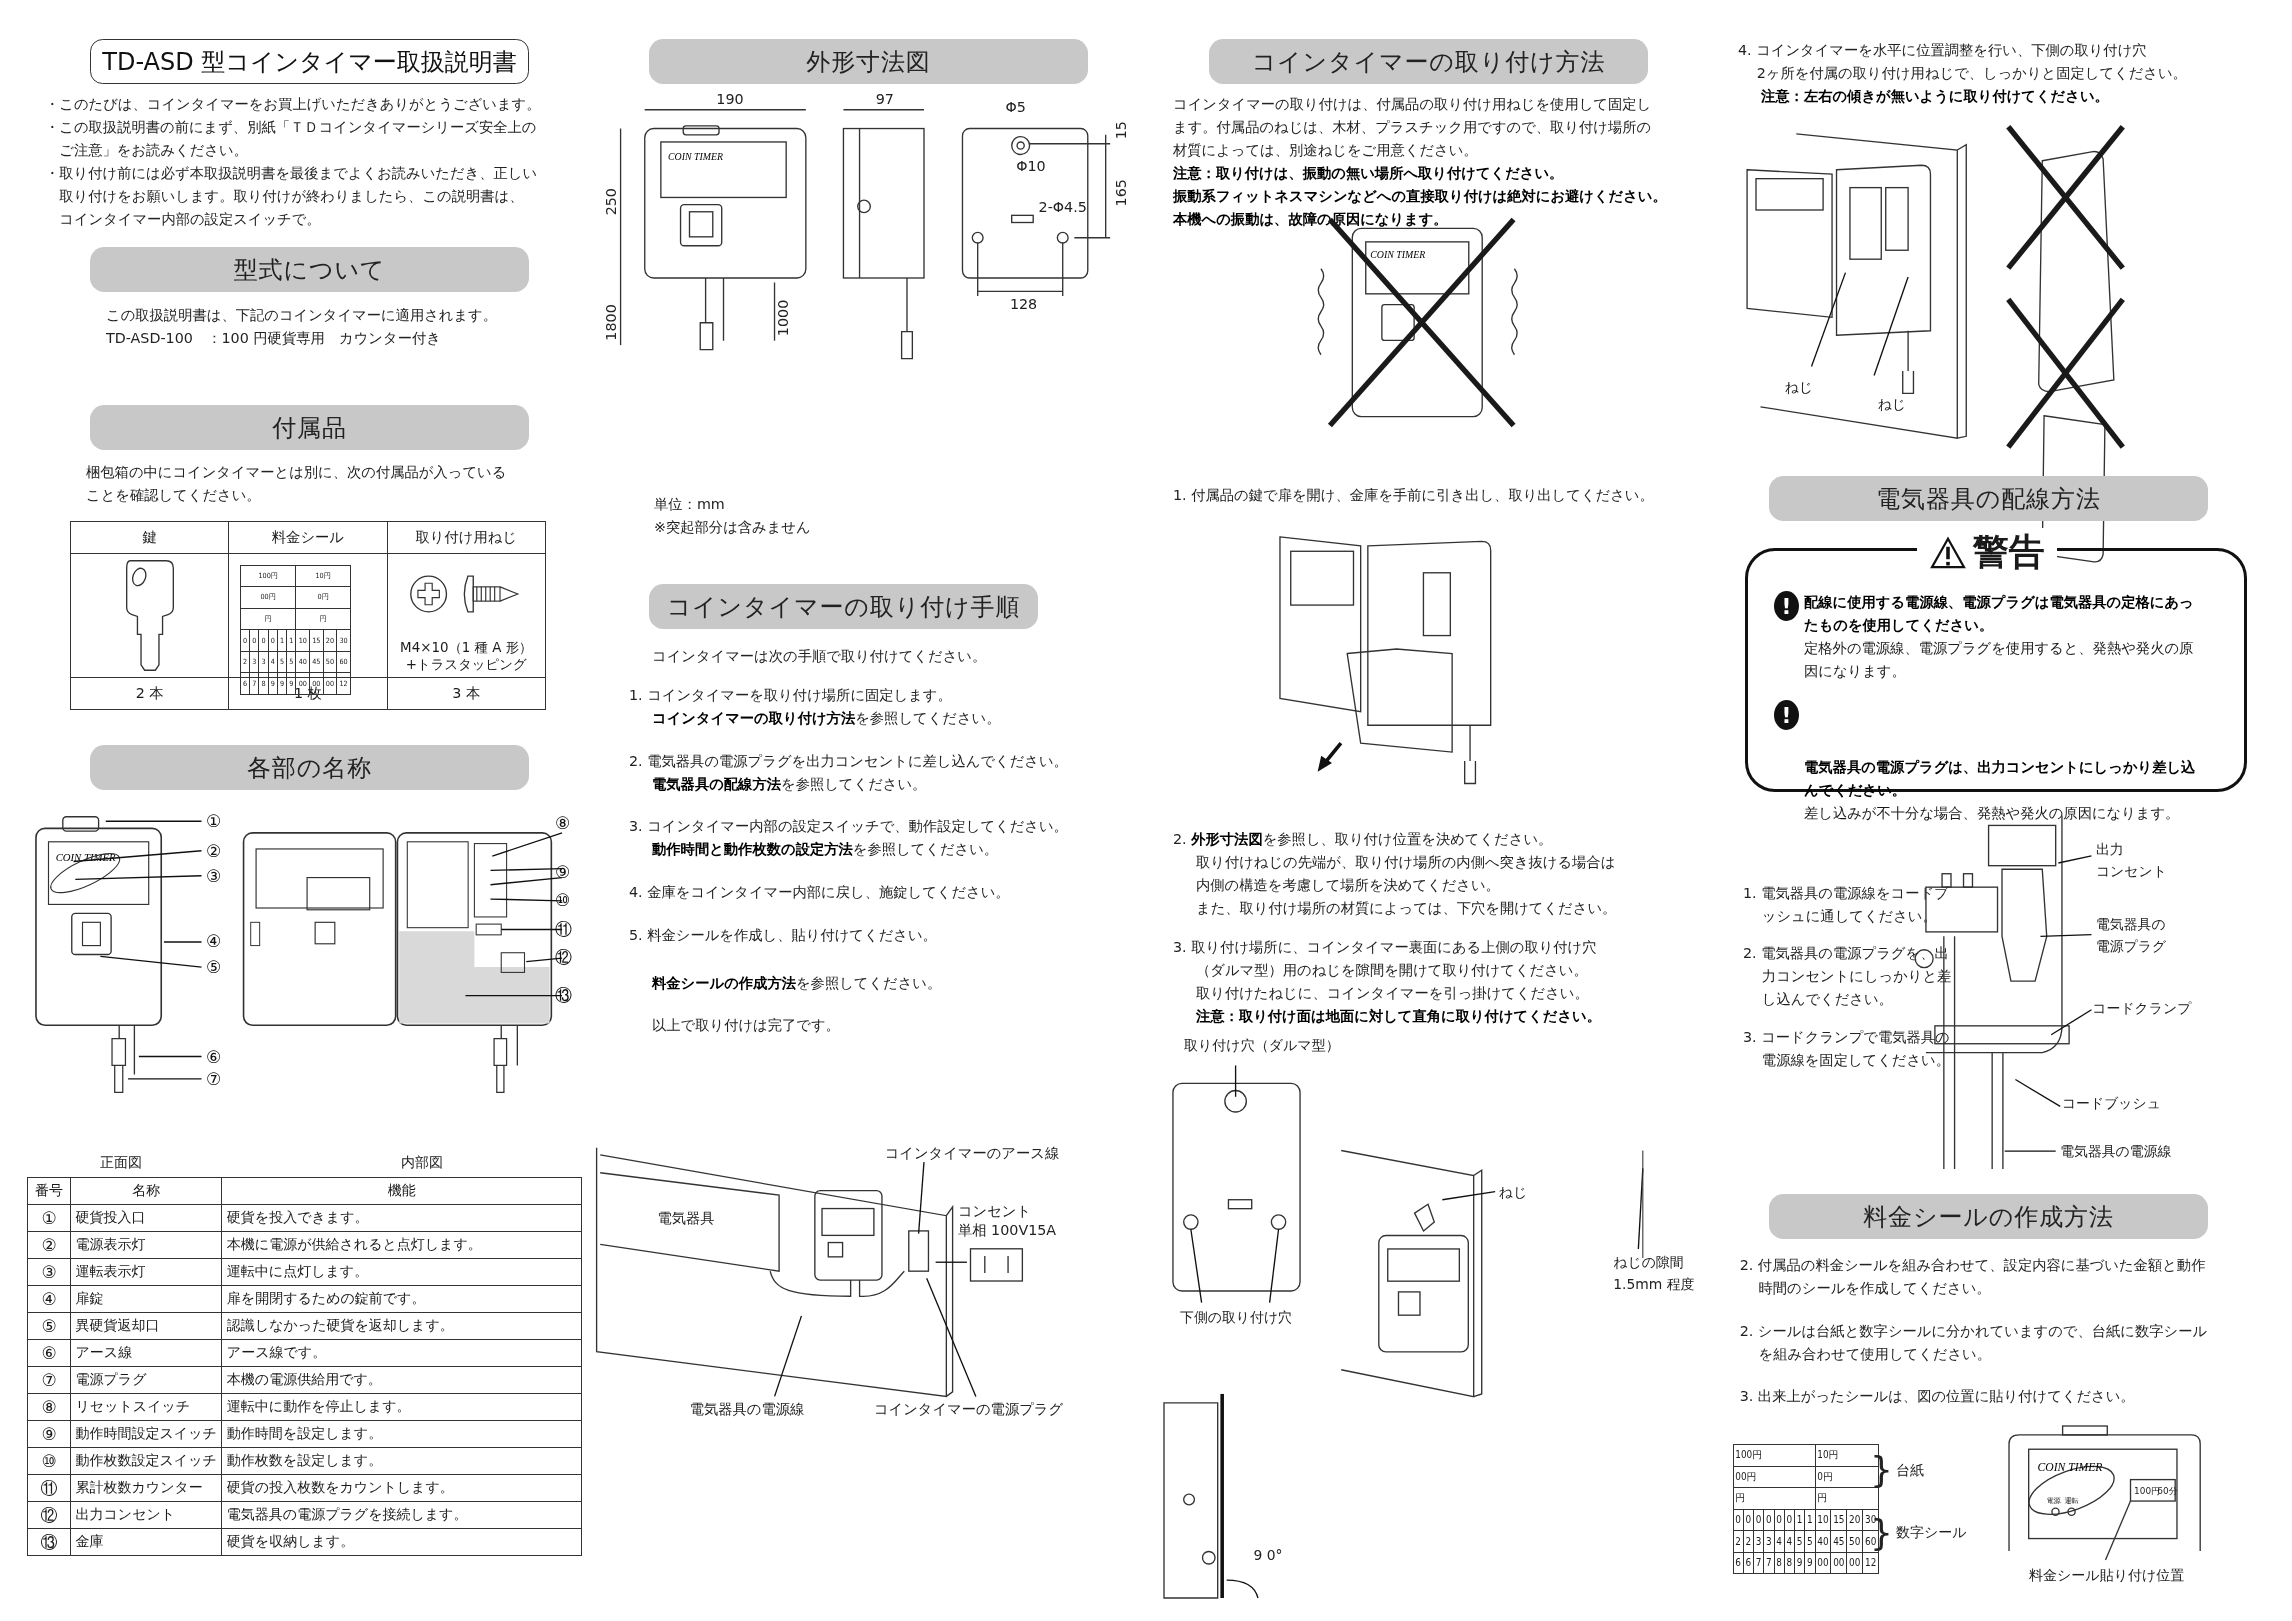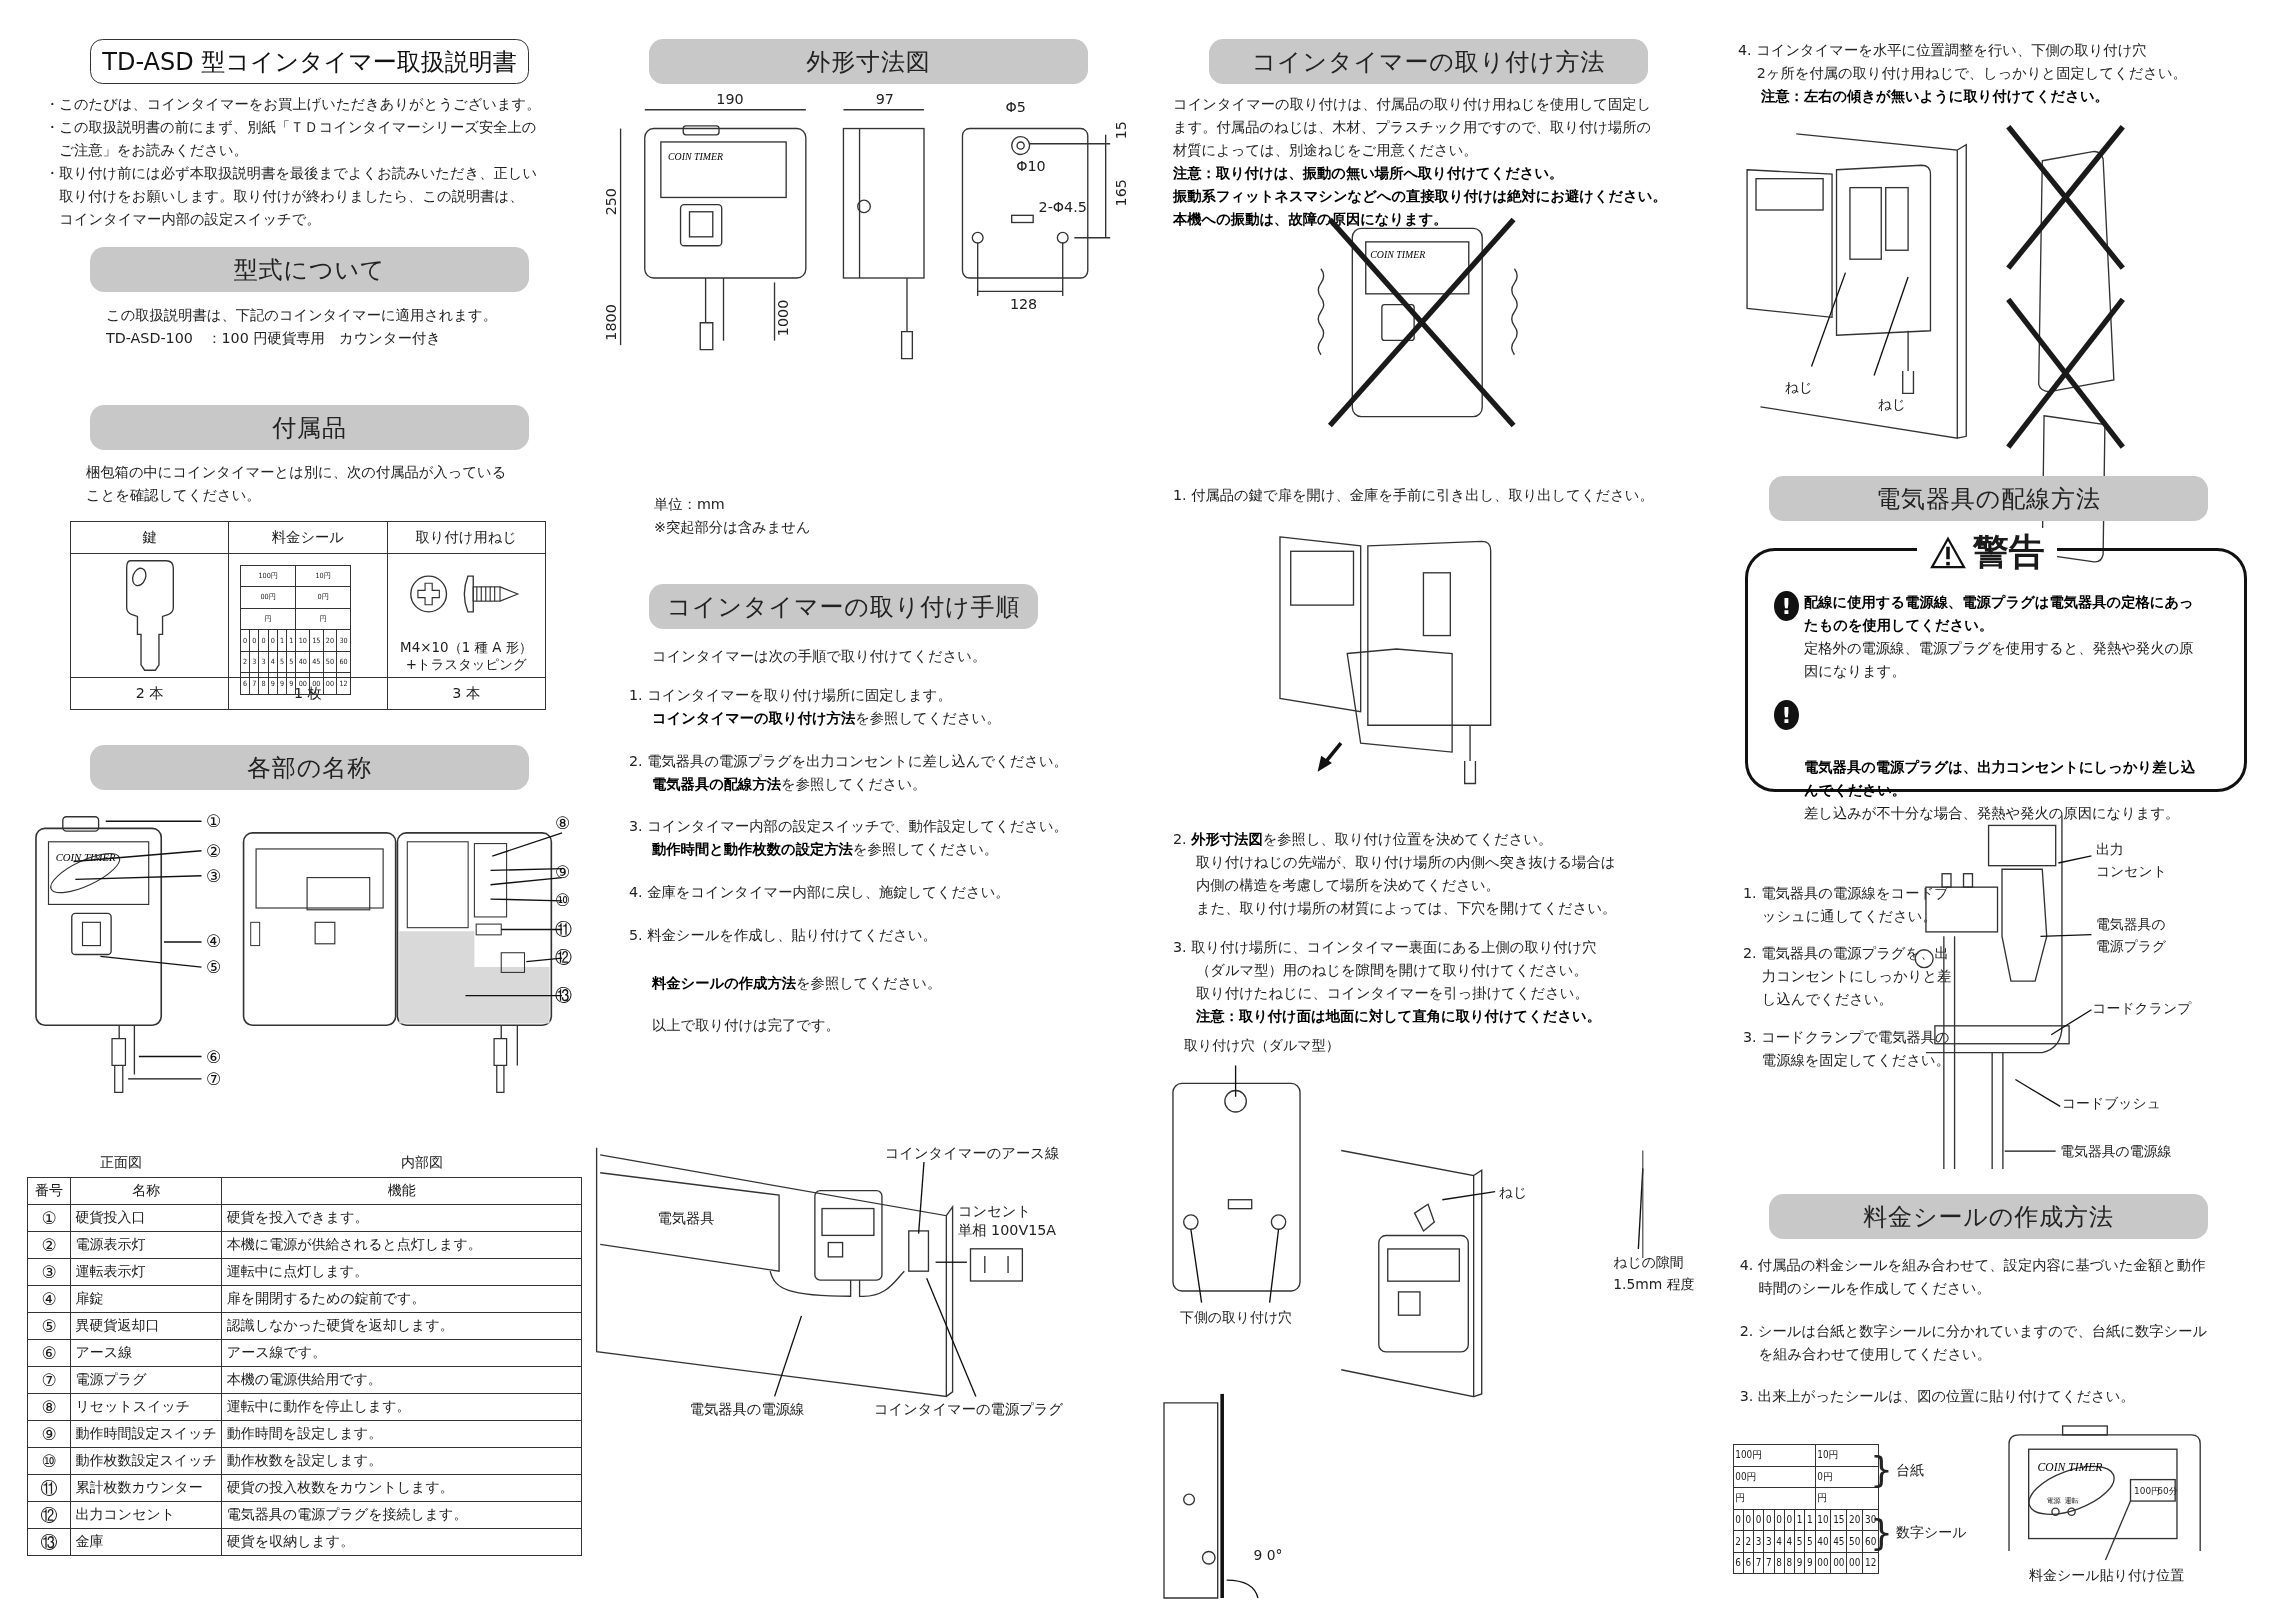--- a/index.html
+++ b/index.html
@@ -582,21 +582,21 @@
       <text x="200" y="132">電気器具の</text>
       <text x="200" y="156">電源プラグ</text>
       <text x="196" y="226">コードクランプ</text>
       <text x="162" y="332">コードブッシュ</text>
       <text x="160" y="386">電気器具の電源線</text>
     </g>
   </svg>
 
   <div class="pill" style="left:49px; top:1194px; width:439px;">料金シールの作成方法</div>
   <div class="txt" style="left:19.7px; top:1254px;">
-    <p>4. 付属品の料金シールを組み合わせて、設定内容に基づいた金額と動作</p>
+    <p>2. 付属品の料金シールを組み合わせて、設定内容に基づいた金額と動作</p>
     <p style="margin-bottom:19.7px;">　 時間のシールを作成してください。</p>
     <p>2. シールは台紙と数字シールに分かれていますので、台紙に数字シール</p>
     <p style="margin-bottom:19.7px;">　 を組み合わせて使用してください。</p>
     <p>3. 出来上がったシールは、図の位置に貼り付けてください。</p>
   </div>
 
   <table class="seal" style="left:12.5px; top:1444px; width:111px;">
     <tbody>
         <tr style="height:19.7px;">
           <td colspan="8">100円</td>

